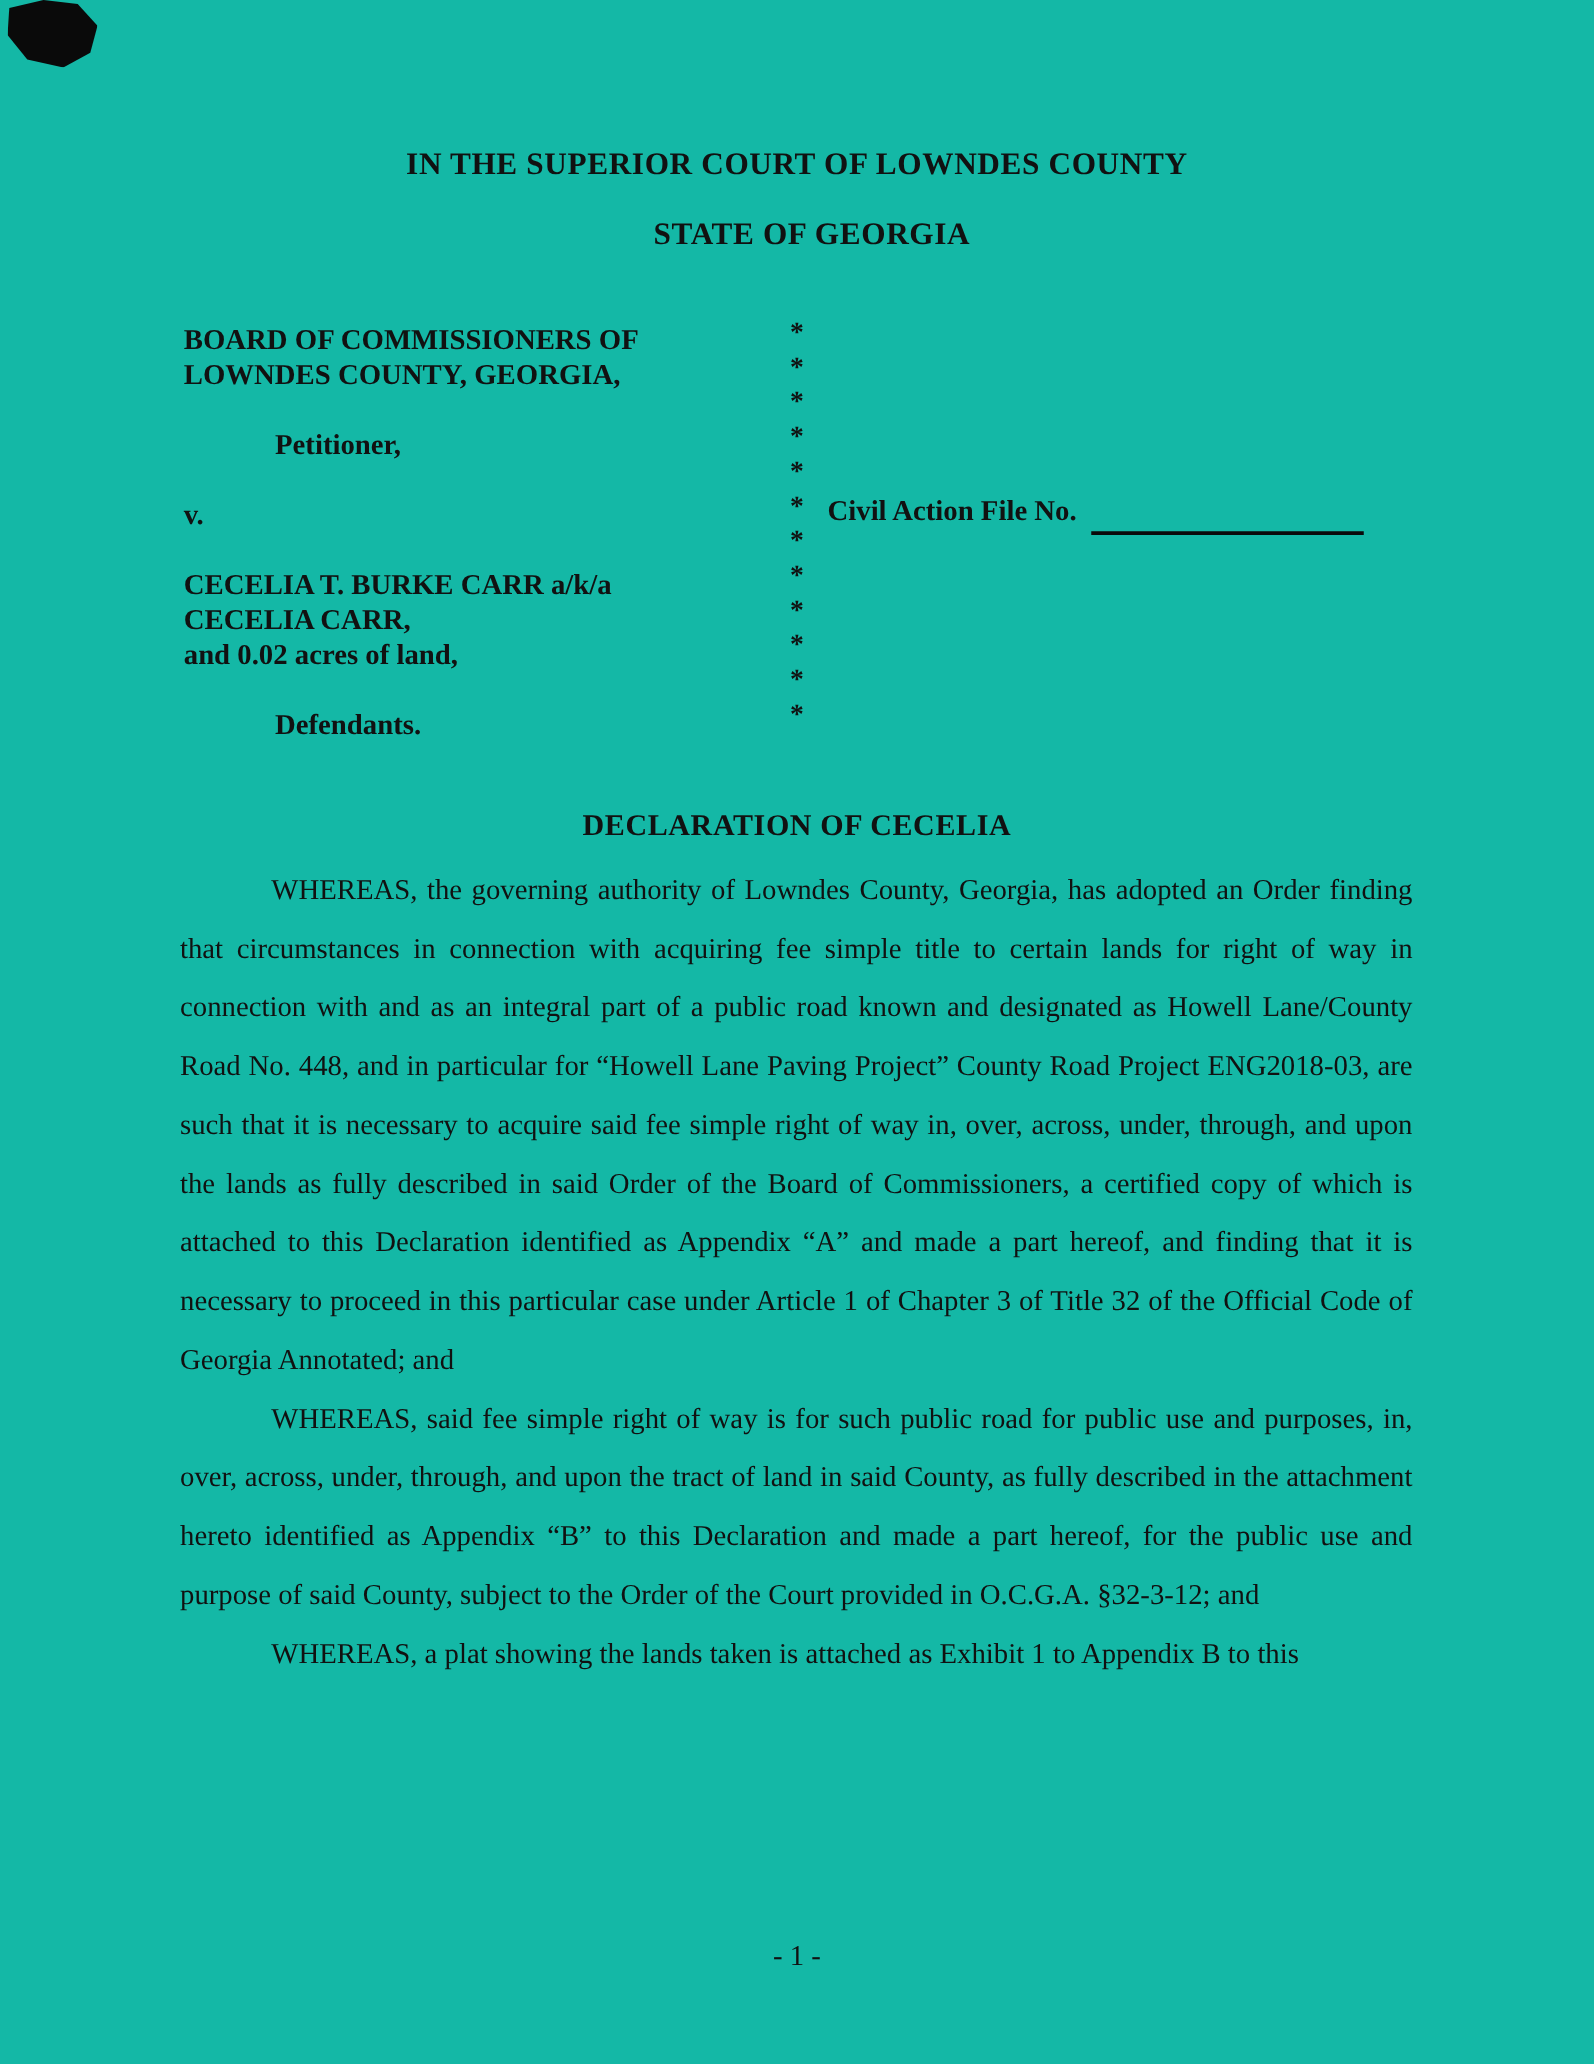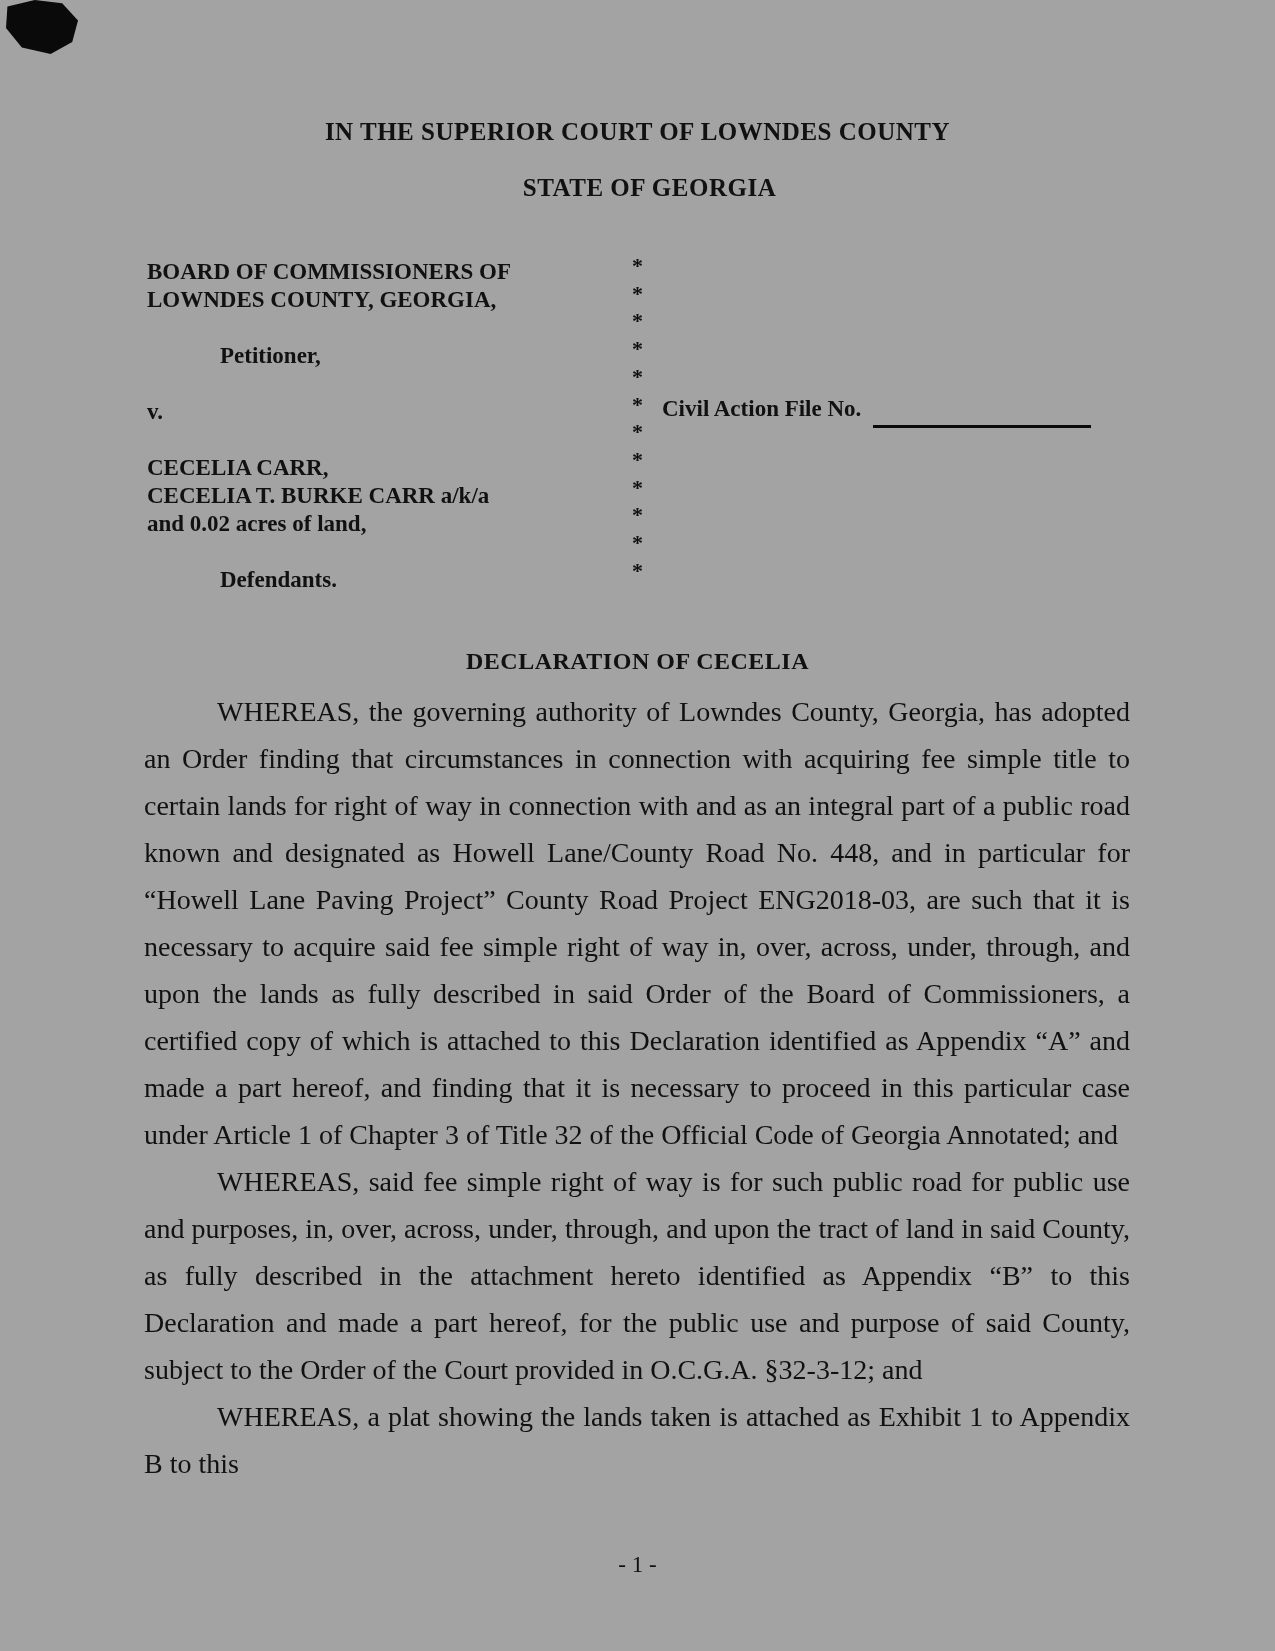--- a/index.html
+++ b/index.html
@@ -4,21 +4,21 @@
 <style>
   html, body {
     margin: 0;
     padding: 0;
     background: #ffffff;
   }
   .page {
     position: relative;
     width: 1275px;
     height: 1651px;
-    background: #a3a3a3;
+    background: #14b8a6;
     color: #111111;
     font-family: "Liberation Serif", serif;
     overflow: hidden;
   }
   .scan-blob {
     position: absolute;
     left: 6px;
     top: 0px;
     width: 72px;
     height: 54px;
@@ -89,21 +89,21 @@
     text-align: center;
     font-size: 24px;
     font-weight: bold;
     letter-spacing: 0.5px;
   }
   .body-text {
     position: absolute;
     left: 144px;
     top: 688px;
     width: 986px;
-    font-size: 28px;
+    font-size: 23px;
     line-height: 47px;
     text-align: justify;
   }
   .body-text p {
     margin: 0;
     text-indent: 73px;
   }
   .page-number {
     position: absolute;
     left: 0; right: 0;
@@ -123,22 +123,22 @@
   <div class="state-header">STATE OF GEORGIA</div>
 
   <div class="caption-left">
     <div class="cap-line cap-bold">BOARD OF COMMISSIONERS OF</div>
     <div class="cap-line cap-bold">LOWNDES COUNTY, GEORGIA,</div>
     <div class="cap-line"></div>
     <div class="cap-line cap-indent">Petitioner,</div>
     <div class="cap-line"></div>
     <div class="cap-line cap-bold">v.</div>
     <div class="cap-line"></div>
+    <div class="cap-line cap-bold">CECELIA T. BURKE CARR a/k/a</div>
     <div class="cap-line cap-bold">CECELIA CARR,</div>
-    <div class="cap-line cap-bold">CECELIA T. BURKE CARR a/k/a</div>
     <div class="cap-line cap-bold">and 0.02 acres of land,</div>
     <div class="cap-line"></div>
     <div class="cap-line cap-indent">Defendants.</div>
   </div>
 
   <div class="asterisk-column">*
 *
 *
 *
 *

